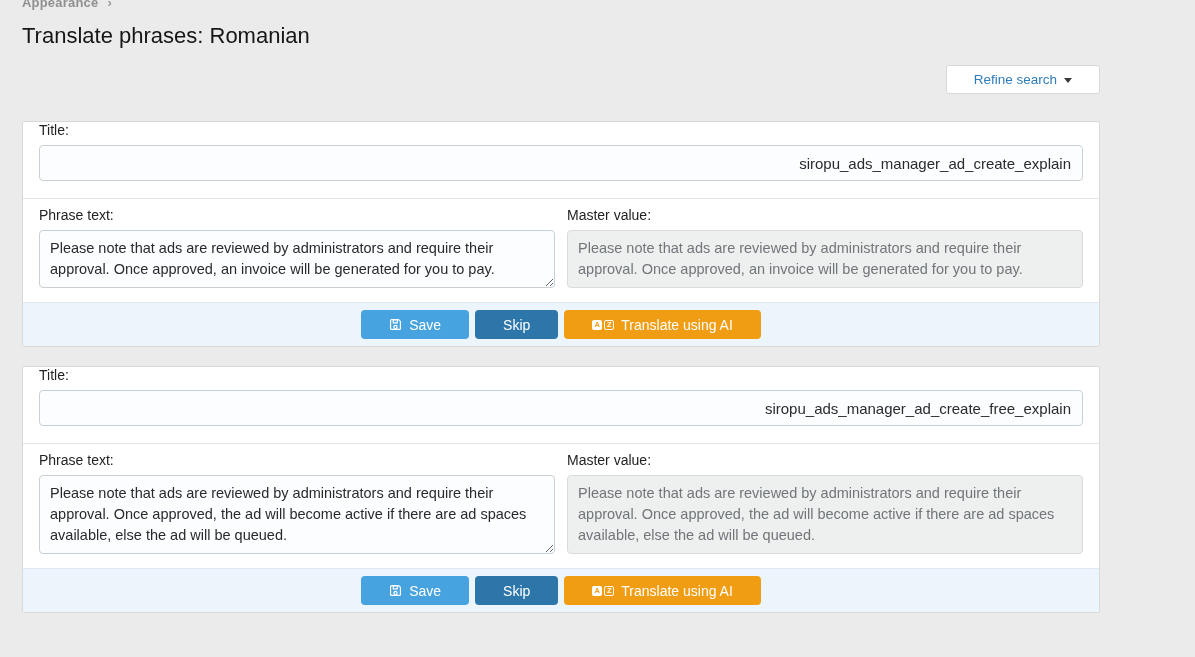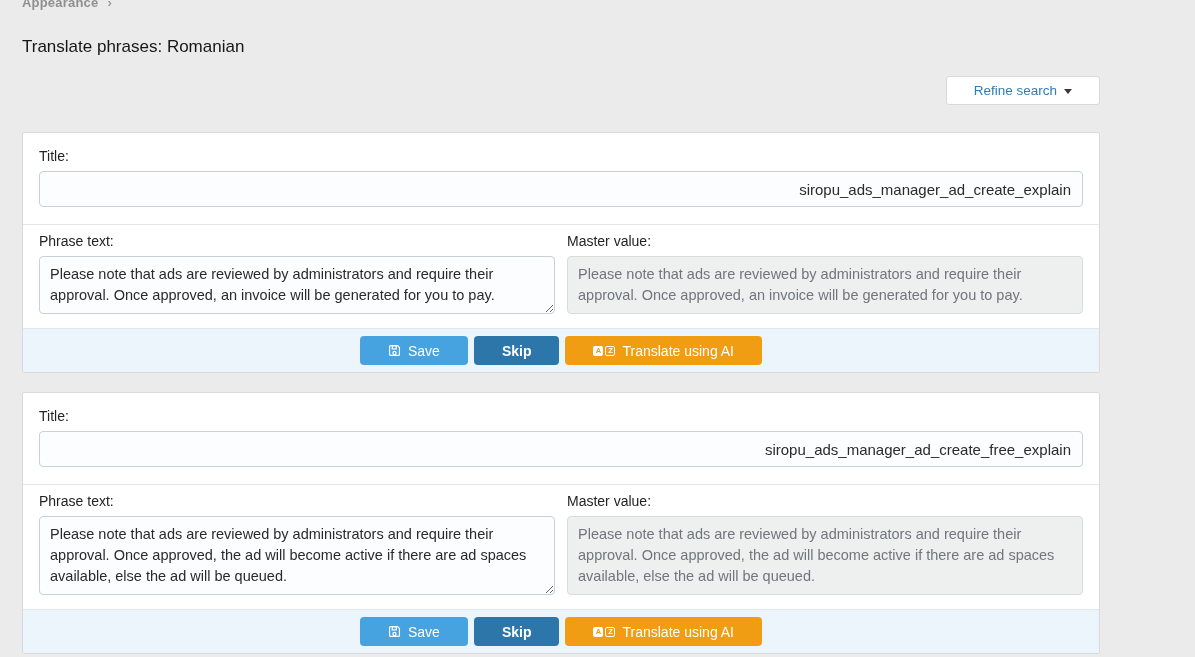--- a/index.html
+++ b/index.html
@@ -16,22 +16,22 @@
   
   .breadcrumb {
     margin-top: -5px;
     display: flex; align-items: center; gap: 9px;
     font-size: 13px; font-weight: bold; color: #909090;
     letter-spacing: .2px;
   }
   .crumb-sep { font-size: 13px; color: #9a9a9a; }
 
   .page-title {
-    font-size: 17px; font-weight: 400; color: #161616;
-    margin: 23px 0 0 0; line-height: 28px;
+    font-size: 22px; font-weight: 400; color: #161616;
+    margin: 12px 0 0 0; line-height: 28px;
   }
 
   .toolbar { display: flex; justify-content: flex-end; margin-top: 15px; }
   .refine-btn {
     display: inline-flex; align-items: center; gap: 7px;
     background: #ffffff; border: 1px solid #d9d9d9; border-radius: 3px;
     height: 29px; padding: 0 27px;
     color: #2e7cb8; font-size: 13.5px; font-family: inherit;
     cursor: pointer;
   }
@@ -44,21 +44,21 @@
   }
 
   .card {
     background: #ffffff;
     border: 1px solid #d9d9d9;
     border-radius: 2px;
   }
   .card-1 { margin-top: 27px; }
   .card-2 { margin-top: 19px; }
 
-  .sec-title { padding: 15px 16px 17px; }
+  .sec-title { padding: 0 16px 17px; }
   .field-label {
     display: block; font-size: 14px; color: #232323; margin-bottom: 7px;
   }
   .title-input {
     width: 100%; height: 36px; padding: 0 11px;
     font-family: inherit; font-size: 15px; color: #2b2b2b;
     background: #fbfdff; border: 1px solid #c9d0d6; border-radius: 4px;
     outline: none;
     text-align: right;
   }
@@ -90,21 +90,21 @@
     background: #edf5fc;
     padding: 7px 0;
     display: flex; justify-content: center; align-items: center; gap: 6px;
   }
   .btn {
     display: inline-flex; align-items: center; justify-content: center; gap: 7px;
     border: none; border-radius: 4px; height: 29px; padding: 0 28px;
     color: #ffffff; font-size: 14px; font-family: inherit; cursor: pointer;
   }
   .btn-save { background: #47a3df; }
-  .btn-skip { background: #2d76aa; font-weight: bold; }
+  .btn-skip { background: #2d76aa; }
   .btn-ai   { background: #f09d13; }
 
   .ai-icon { display: inline-flex; align-items: center; }
   .ai-box-a, .ai-box-z {
     width: 10px; height: 10px; border-radius: 2px;
     display: inline-flex; align-items: center; justify-content: center;
     font-size: 7.5px; font-weight: bold; line-height: 1;
   }
   .ai-box-a { background: #ffffff; color: #f09d13; }
   .ai-box-z { border: 1px solid #ffffff; color: #ffffff; margin-left: 2px; }

